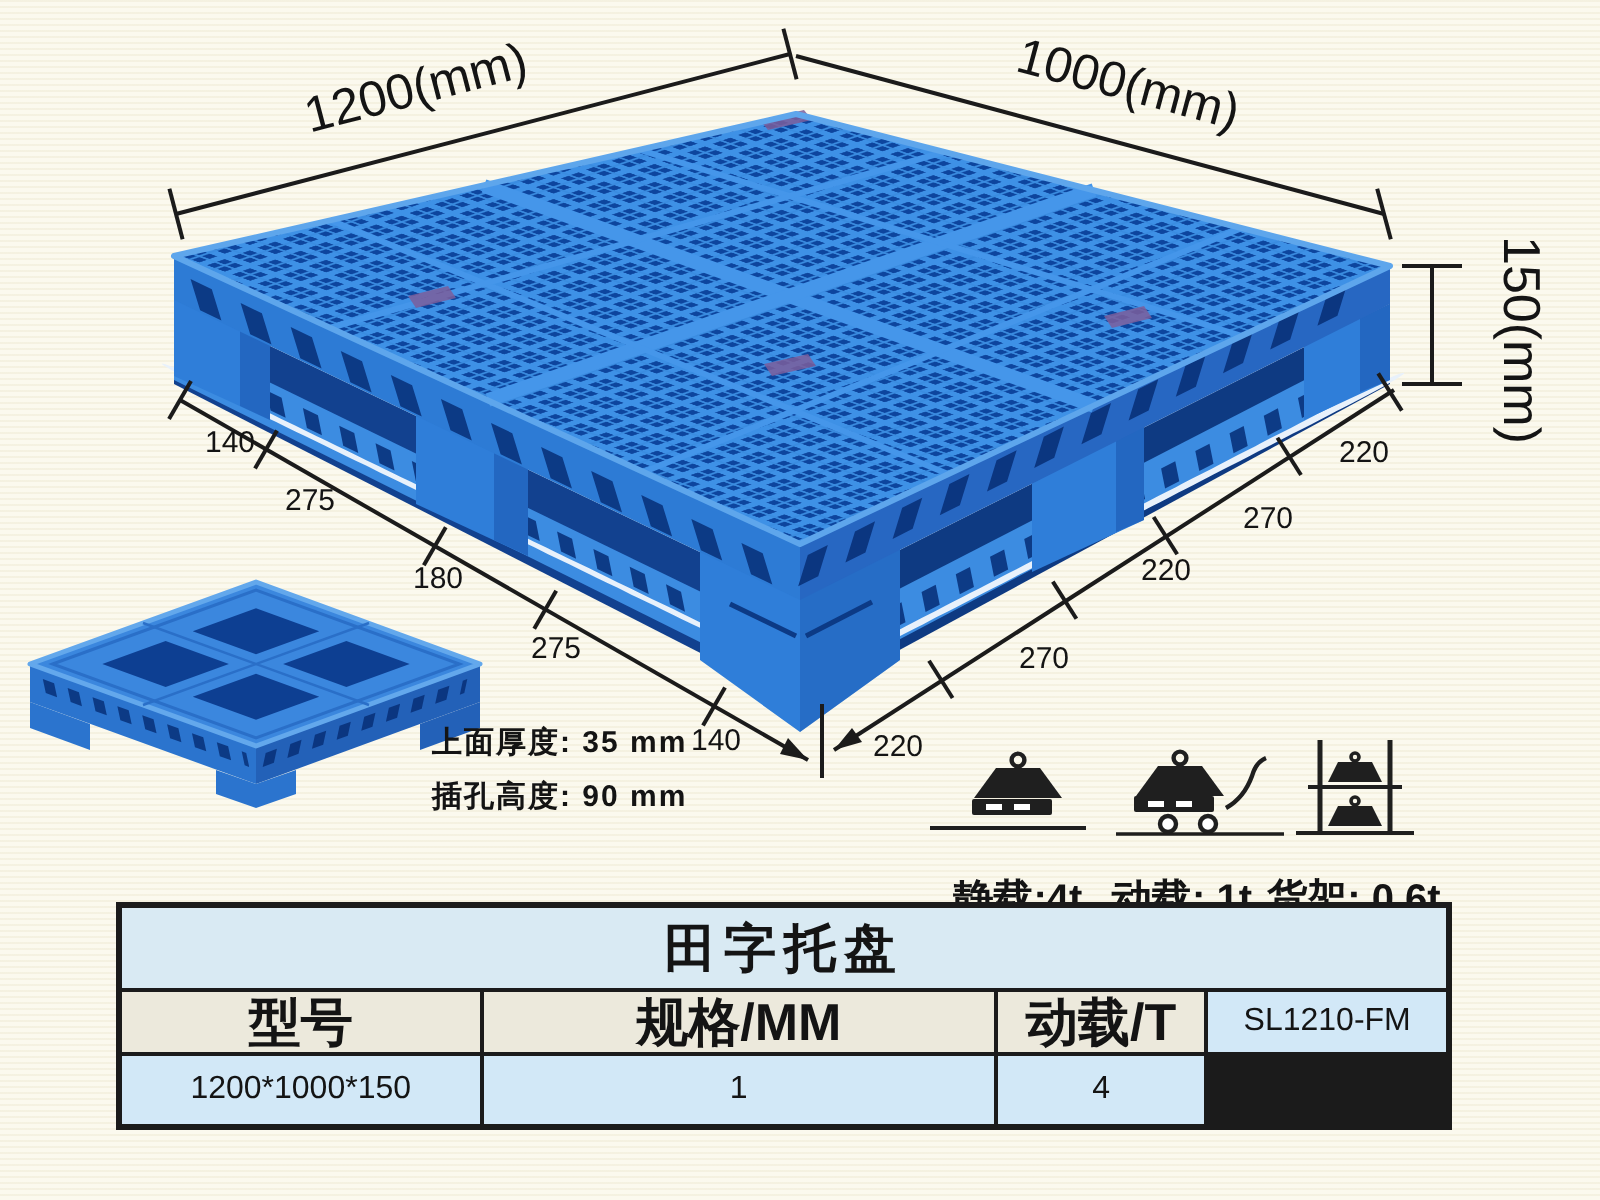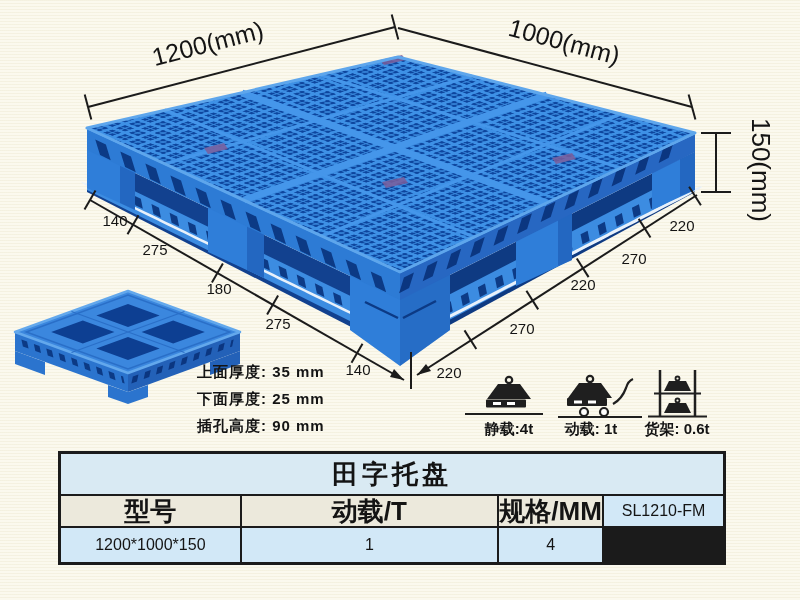--- a/index.html
+++ b/index.html
@@ -9,25 +9,25 @@
     background-image:repeating-linear-gradient(180deg, rgba(228,221,190,.28) 0 1px, rgba(255,255,255,0) 1px 3px);
     font-family:"Liberation Sans","DejaVu Sans",sans-serif;
     color:#141414;
   }
   .stage{position:relative;width:800px;height:600px;}
   svg text{fill:#141414;}
   .dimnum{font-size:15px;}
   .dimbig{font-size:25px;}
   .dimside{font-size:26px;}
 
-  .spec-lines{position:absolute;left:197px;top:358px;}
+  .spec-lines{position:absolute;left:216px;top:358px;}
   .spec-lines div{font-size:15px;font-weight:700;line-height:27px;letter-spacing:1px;white-space:pre;}
 
-  .icon-label{position:absolute;top:420px;transform:translateX(-50%);
-    font-size:15px;font-weight:700;white-space:nowrap;}
+  .icon-label{position:absolute;top:436px;transform:translateX(-50%);
+    font-size:20px;font-weight:700;white-space:nowrap;}
 
   .spec-table{
     position:absolute;left:58px;top:451px;width:668px;height:114px;
     box-sizing:border-box;border:3px solid #1b1b1b;background:#1b1b1b;
     display:grid;grid-template-columns:182fr 260fr 105fr 121fr;
     grid-template-rows:40px 30px 34px;gap:2px;
   }
   .spec-table .cell{display:flex;align-items:center;justify-content:center;}
   .t-title{grid-column:1 / -1;background:#d9eaf3;font-size:26px;font-weight:700;letter-spacing:4px;}
   .t-head{background:#ece9dc;font-size:26px;font-weight:700;}
@@ -224,34 +224,33 @@
       <circle cx="677.5" cy="378.5" r="2" fill="none" stroke-width="1.8"></circle>
       <polygon points="664,413 691,413 686,403 669,403" stroke="none"></polygon>
       <circle cx="677.5" cy="400.5" r="2" fill="none" stroke-width="1.8"></circle>
     </g>
   </g>
 </svg>
 
 
 <div class="spec-lines">
   <div>上面厚度: 35 mm</div>
-  <div>下面厚度: 25 mm</div>
   <div>插孔高度: 90 mm</div>
 </div>
 
 
 <span class="icon-label" style="left:509px">静载:4t</span>
 <span class="icon-label" style="left:591px">动载: 1t</span>
 <span class="icon-label" style="left:677px">货架: 0.6t</span>
 
 
 <div class="spec-table">
   <div class="cell t-title">田字托盘</div>
   <div class="cell t-head">型号</div>
+  <div class="cell t-head">规格/MM</div>
   <div class="cell t-head">动载/T</div>
-  <div class="cell t-head">规格/MM</div>
   <div class="cell t-data">SL1210-FM</div>
   <div class="cell t-data">1200*1000*150</div>
   <div class="cell t-data">1</div>
   <div class="cell t-data">4</div>
 </div>
 
 </div>
 
 </body></html>

